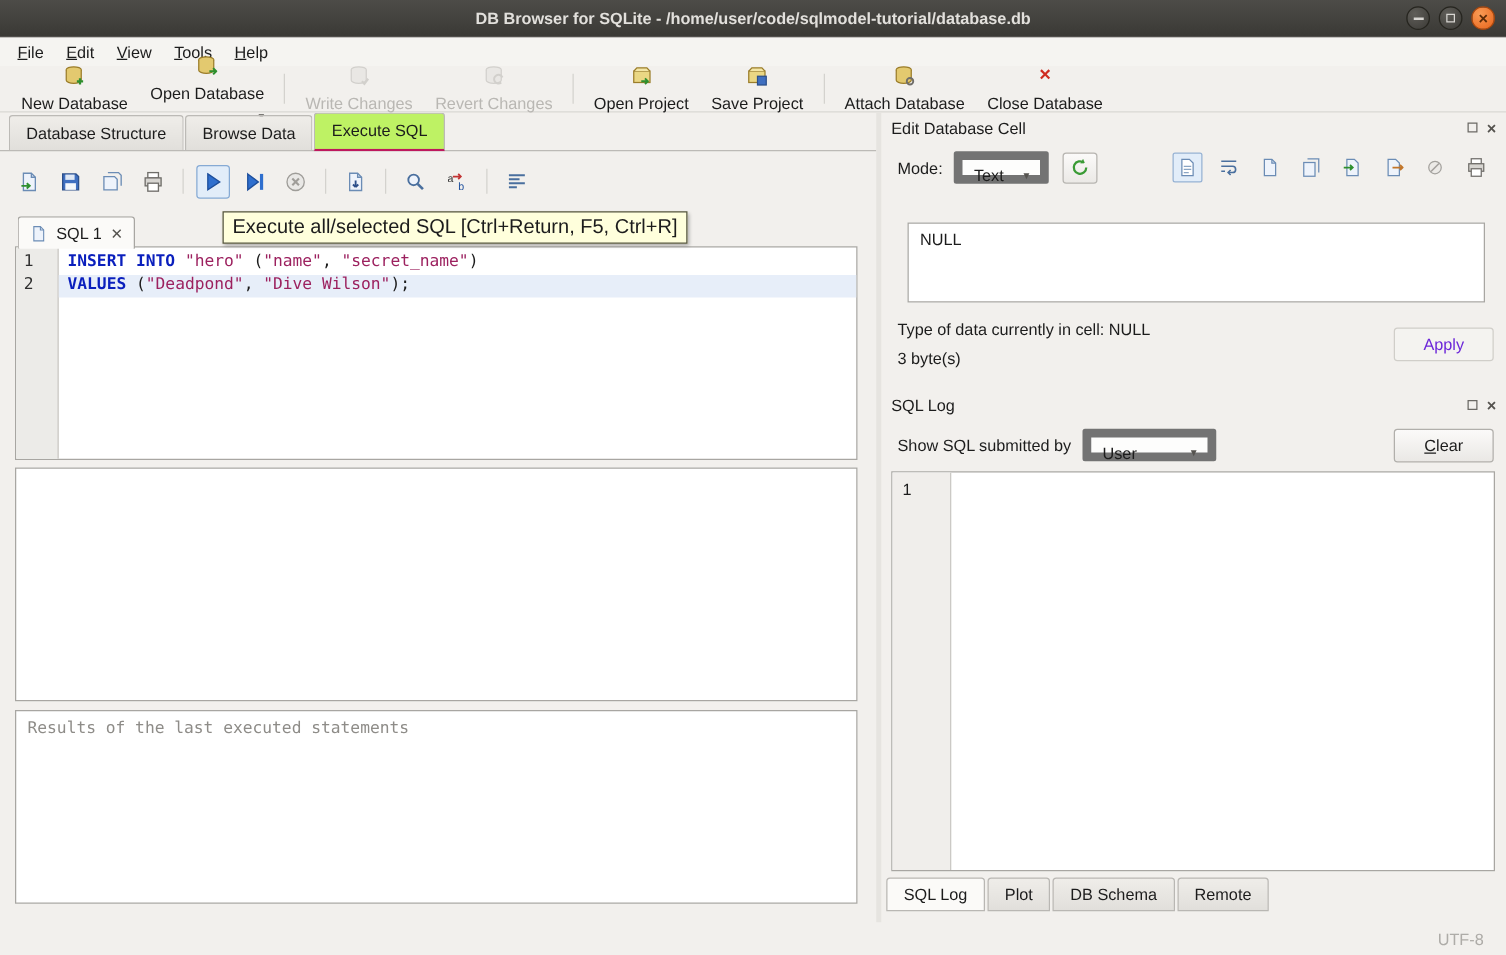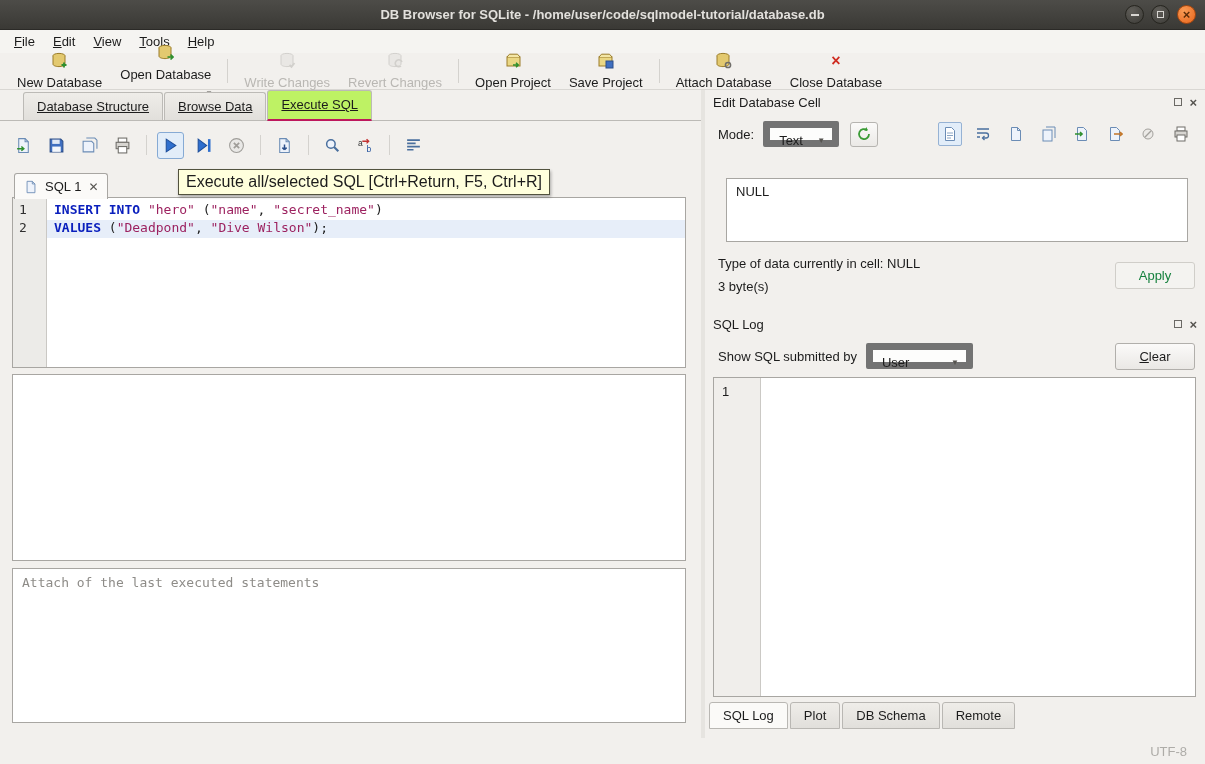--- a/index.html
+++ b/index.html
@@ -36,21 +36,21 @@
   .tb-btn.disabled svg { opacity:.4; }
   .caret { font-size:9px; color:#55534f; margin-left:1px; align-self:flex-end; }
   .tb-sep { width:1px; height:24px; background:#d4d2ce; margin:0 7px; }
   .red-x { color:#cf2b20; font-weight:bold; font-size:16px; line-height:1; }
   
   .left-pane { position:absolute; top:90px; left:0; width:701px; bottom:26px; }
   .splitter { position:absolute; top:90px; left:701px; width:4px; bottom:26px; background:#e6e4e0; }
   .right-pane { position:absolute; top:90px; left:705px; right:0; bottom:26px; }
   
   .main-tabs { position:absolute; top:0; left:0; right:0; height:31px;
-    display:flex; align-items:flex-end; padding-left:23px; border-bottom:1px solid #bcbab6;text-decoration:underline; }
+    display:flex; align-items:flex-end; padding-left:7px; border-bottom:1px solid #bcbab6; }
   .tab { padding:6px 13px; background:linear-gradient(#efede9,#e1dfdb);
     border:1px solid #bcbab6; border-bottom:none; border-radius:3px 3px 0 0;
     margin-right:1px; }
   .tab.active { background:#bef264; margin-bottom:-1px; border-bottom:2px solid #be185d; padding-bottom:7px; }
   
   .sql-toolbar { position:absolute; top:40px; left:10px; height:30px; display:flex; align-items:center; gap:6px; }
   .tbi { width:27px; height:27px; display:flex; align-items:center; justify-content:center;
     border:1px solid transparent; border-radius:3px; }
   .tbi.hovered { border-color:#86aad4; background:#e2edf9; }
   .sep2 { width:1px; height:20px; background:#d4d2ce; margin:0 4px; }
@@ -100,21 +100,21 @@
     border:1px solid transparent; border-radius:2px; }
   .ci.selected { border-color:#96b2d4; background:#e2edf9; }
   .cell-box { position:absolute; top:88px; left:21px; right:17px; height:64px;
     background:#fff; border:1px solid #a8a6a2; padding:5px 9px; display:flex; }
   .cell-gutter { width:46px; }
   .type-line { position:absolute; top:166px; left:13px; }
   .size-line { position:absolute; top:189px; left:13px; }
   .btn { width:80px; height:27px; border-radius:3px; display:flex;
     align-items:center; justify-content:center; }
   .apply-btn { position:absolute; top:172px; right:10px;
-    background:#f4f3f0; border:1px solid #d0cec9; color:#15803d; }
+    background:#f4f3f0; border:1px solid #d0cec9; color:#6d28d9; }
   .filter-row { position:absolute; top:252px; left:13px; right:10px; height:28px;
     display:flex; align-items:center; }
   .clear-btn { margin-left:auto; background:linear-gradient(#fbfaf9,#eae8e5);
     border:1px solid #b1afab; color:#1c1c1c; }
   .clear-btn .lbl { display:inline-block; }
   .clear-btn .lbl::first-letter { text-decoration:underline; }
   .log-box { position:absolute; top:287px; left:8px; right:9px; height:320px;
     background:#fff; border:1px solid #a8a6a2; display:flex; }
   .log-gutter { width:47px; background:#f0eeeb; border-right:1px solid #cbc9c5;
     padding:6px 0 0 8px; }
@@ -329,21 +329,21 @@
       </div>
       <div class="code">
         <div class="code-line"><span class="kw">INSERT INTO</span><span> </span><span class="str">"hero"</span><span> (</span><span class="str">"name"</span><span>, </span><span class="str">"secret_name"</span><span>)</span></div>
         <div class="code-line current"><span class="kw">VALUES</span><span> (</span><span class="str">"Deadpond"</span><span>, </span><span class="str">"Dive Wilson"</span><span>);</span></div>
       </div>
     </div>
 
     <div class="grid-box"></div>
 
     <div class="msg-box">
-      <span>Attach of the last executed statements</span>
+      <span>Results of the last executed statements</span>
     </div>
   </div>
 
   <div class="splitter"></div>
 
   <div class="right-pane">
 
     <div class="dock-header" style="top:2px;">
       <span>Edit Database Cell</span>
       <span class="dock-icons">

